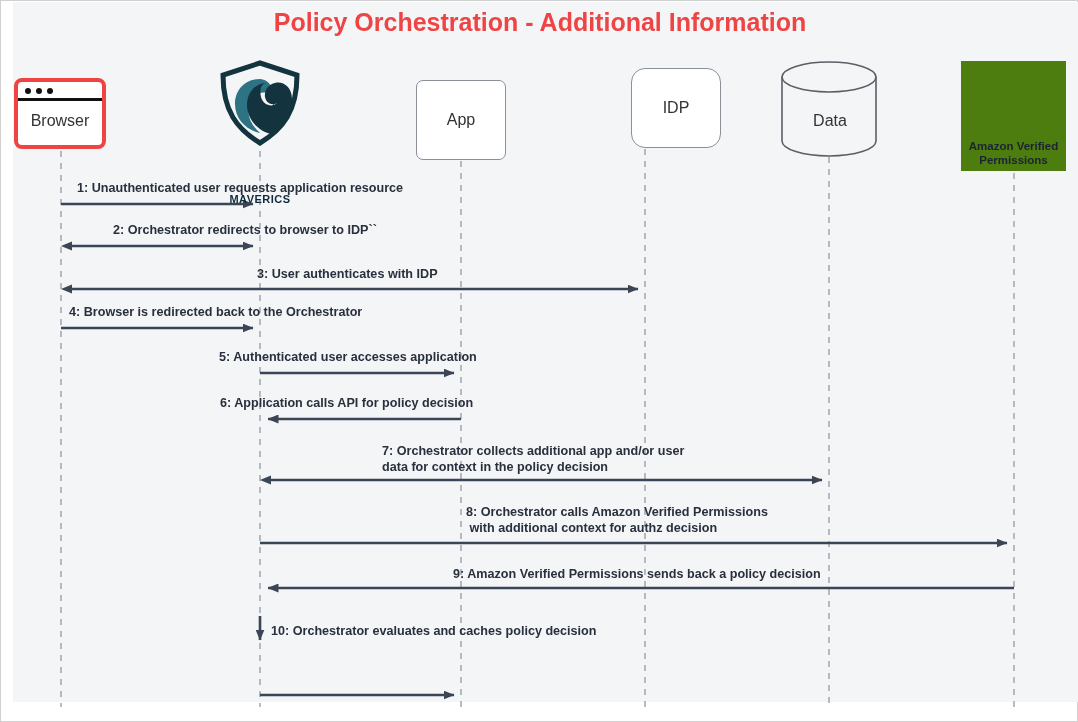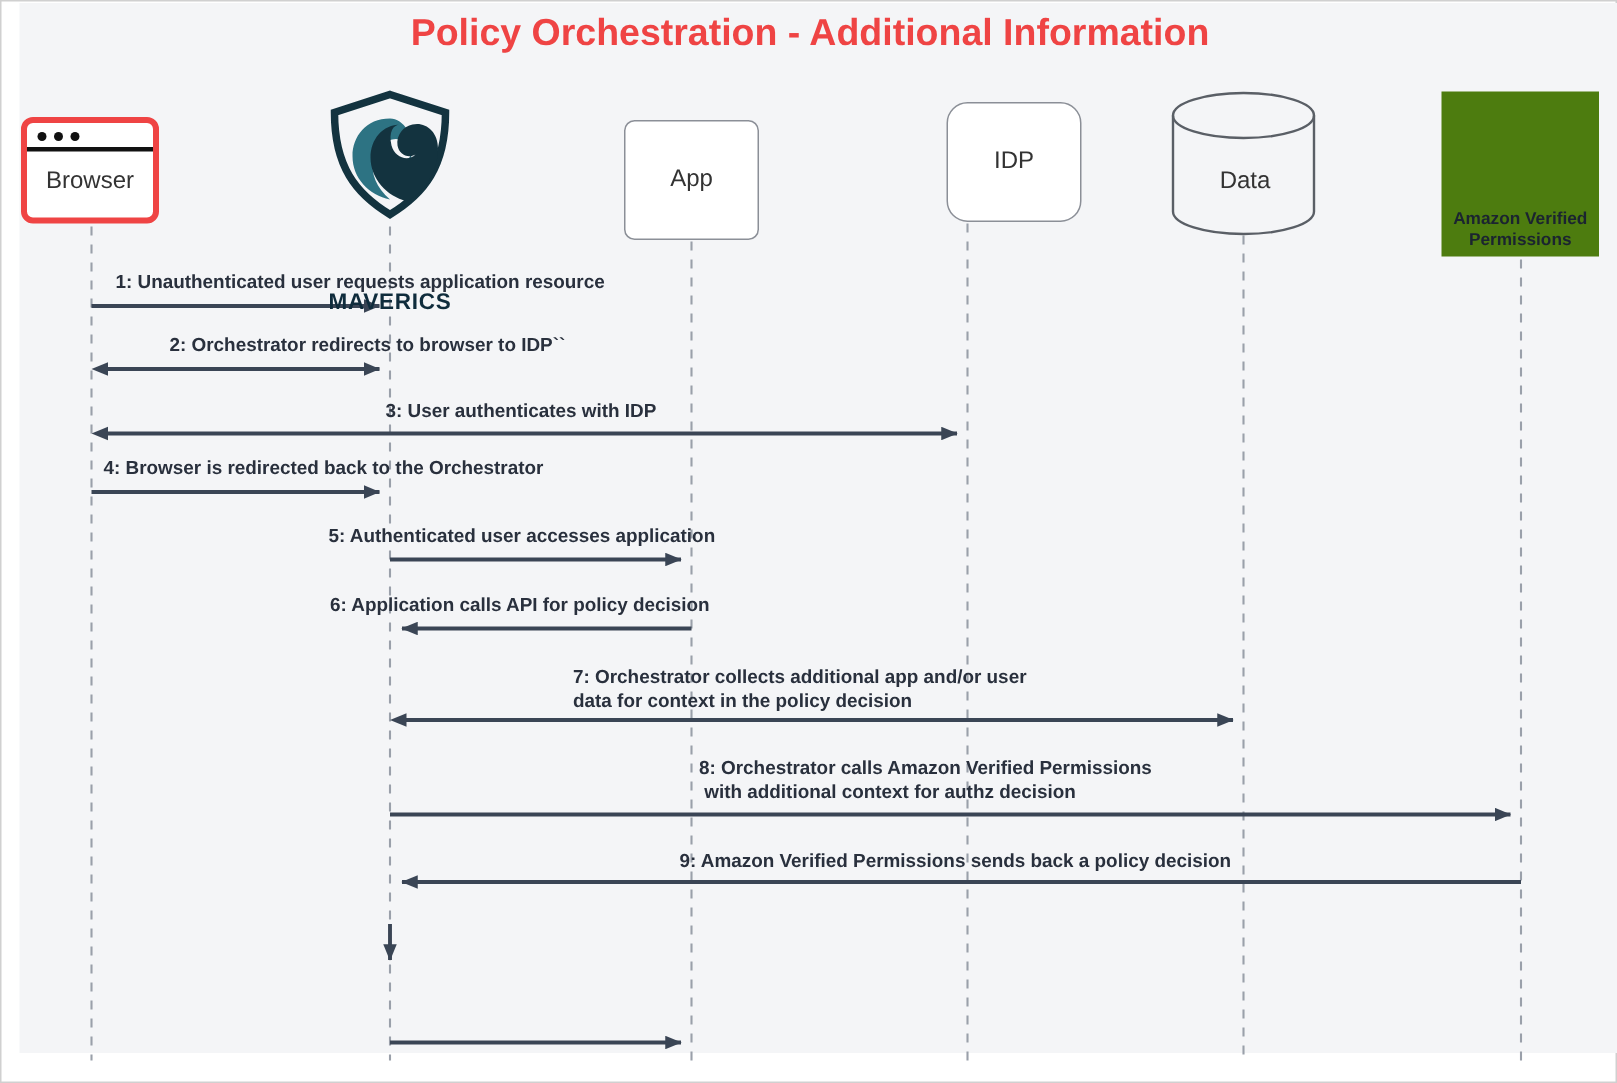--- a/index.html
+++ b/index.html
@@ -63,21 +63,21 @@
     text-align: center;
     font-size: 16px;
     color: #333;
   }
 
   
   .mav-wrap { position: absolute; left: 216px; top: 60px; width: 86px; height: 96px; }
   .mav-label {
     position: absolute; left: 0; top: 132px; width: 86px;
     text-align: center;
-    font-size: 15px; font-weight: bold;
+    font-size: 11px; font-weight: bold;
     color: #0f2c3c; letter-spacing: .5px;
   }
 
   
   .node-box {
     position: absolute;
     width: 90px; height: 80px;
     border: 1.4px solid #8b8f97;
     border-radius: 7px;
     background: #ffffff;
@@ -249,14 +249,15 @@
   <div class="msg" style="left:112px; top:221px;">2: Orchestrator redirects to browser to IDP``</div>
   <div class="msg" style="left:256px; top:265px;text-align:right;">3: User authenticates with IDP</div>
   <div class="msg" style="left:68px;  top:303px;">4: Browser is redirected back to the Orchestrator</div>
   <div class="msg" style="left:218px; top:348px;">5: Authenticated user accesses application</div>
   <div class="msg" style="left:219px; top:394px;">6: Application calls API for policy decision</div>
   <div class="msg" style="left:381px; top:442px; text-align:left;">7: Orchestrator collects additional app and/or user
 data for context in the policy decision</div>
   <div class="msg" style="left:465px; top:503px; text-align:left;">8: Orchestrator calls Amazon Verified Permissions
  with additional context for authz decision</div>
   <div class="msg" style="left:452px; top:565px;">9: Amazon Verified Permissions sends back a policy decision</div>
+  <div class="msg" style="left:270px; top:622px;">10: Orchestrator evaluates and caches policy decision</div>
 
 </div>
 
 </body></html>

